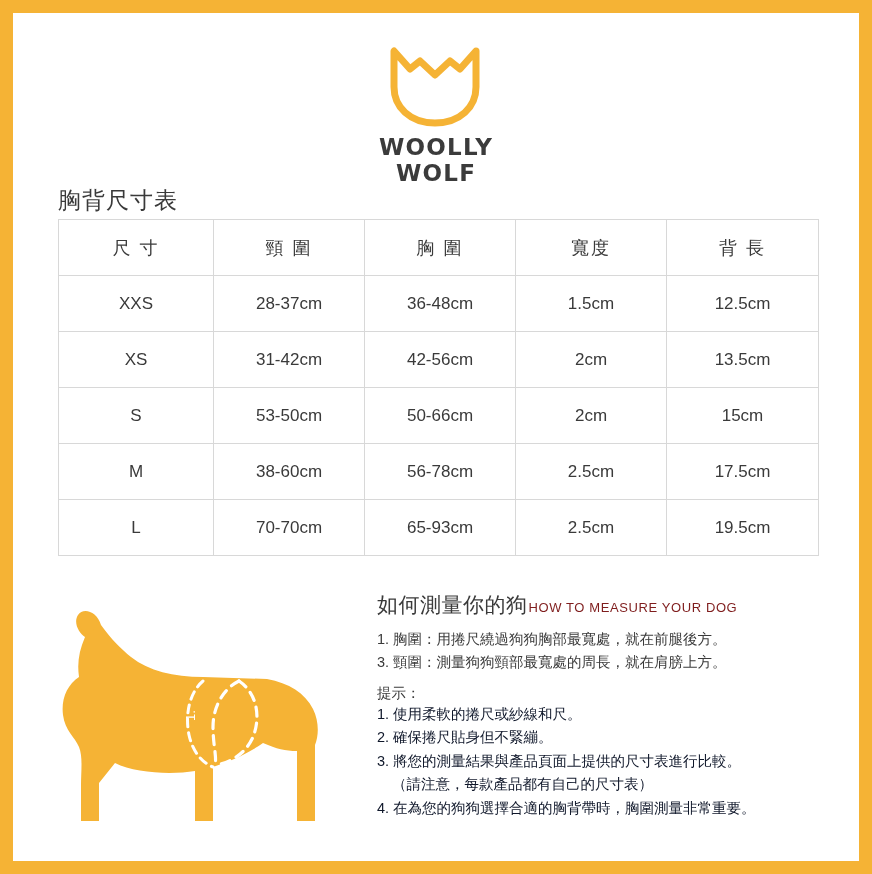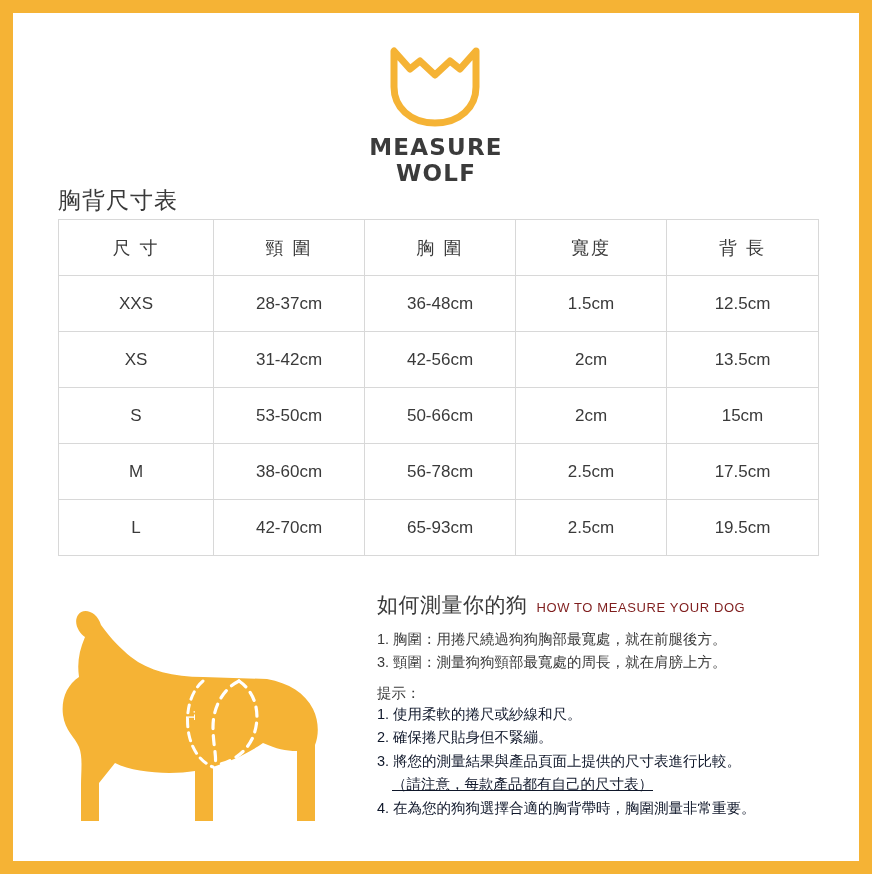--- a/index.html
+++ b/index.html
@@ -111,21 +111,21 @@
   
   .howto {
     position: absolute;
     left: 364px;
     top: 578px;
     width: 470px;
   }
   .howto-heading {
     display: flex;
     align-items: baseline;
-    gap: 9px;
+    gap: 1px;
     margin-bottom: 9px;
   }
   .howto-heading .zh {
     font-size: 21px;
     color: #3a3a3a;
     letter-spacing: 0.5px;
   }
   .howto-heading .en {
     font-size: 13px;
     color: #7f1d1d;
@@ -141,34 +141,34 @@
     margin-top: 9px;
     font-size: 14.5px;
     color: #3a3a3a;
   }
   .tips-list {
     font-size: 14.5px;
     line-height: 1.62;
     color: #0f172a;
   }
   .tips-list div { white-space: nowrap; }
-  .tips-list .indent { padding-left: 15px; text-decoration: underline; }
+  .tips-list .indent { padding-left: 15px; }
 </style>
 </head>
 <body>
 
 <div class="page">
   <div class="inner">
 
     <div class="logo-wrap">
       <svg class="logo-mark" width="120" height="90" viewBox="0 0 120 90">
         <path d="M18 10 L18 46 C18 66 34 82 59 82 C84 82 100 66 100 46 L100 10 L84 28 L74 20 L59 34 L44 20 L34 28 Z" fill="none" stroke="#f5b335" stroke-width="7" stroke-linejoin="round" stroke-linecap="round"></path>
       </svg>
       <div class="logo-text">
-        <div>MEASURE</div>
+        <div>WOOLLY</div>
         <div>WOLF</div>
       </div>
     </div>
 
     <div class="table-title">胸背尺寸表</div>
 
     <table class="size-table">
       <colgroup>
         <col class="c1">
           <col class="c2">
@@ -209,21 +209,21 @@
         </tr>
         <tr>
           <td>M</td>
           <td>38-60cm</td>
           <td>56-78cm</td>
           <td>2.5cm</td>
           <td>17.5cm</td>
         </tr>
         <tr>
           <td>L</td>
-          <td>42-70cm</td>
+          <td>70-70cm</td>
           <td>65-93cm</td>
           <td>2.5cm</td>
           <td>19.5cm</td>
         </tr>
       </tbody>
     </table>
 
     <div class="dog-area">
       <svg width="300" height="250" viewBox="0 0 300 250">
 

